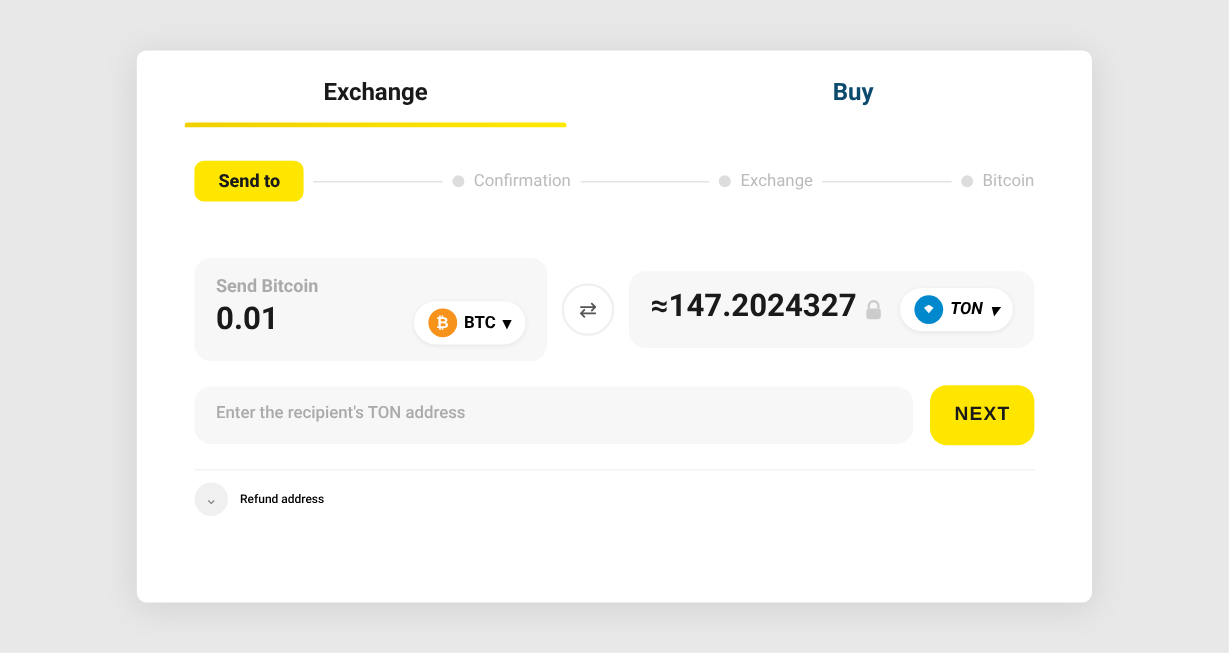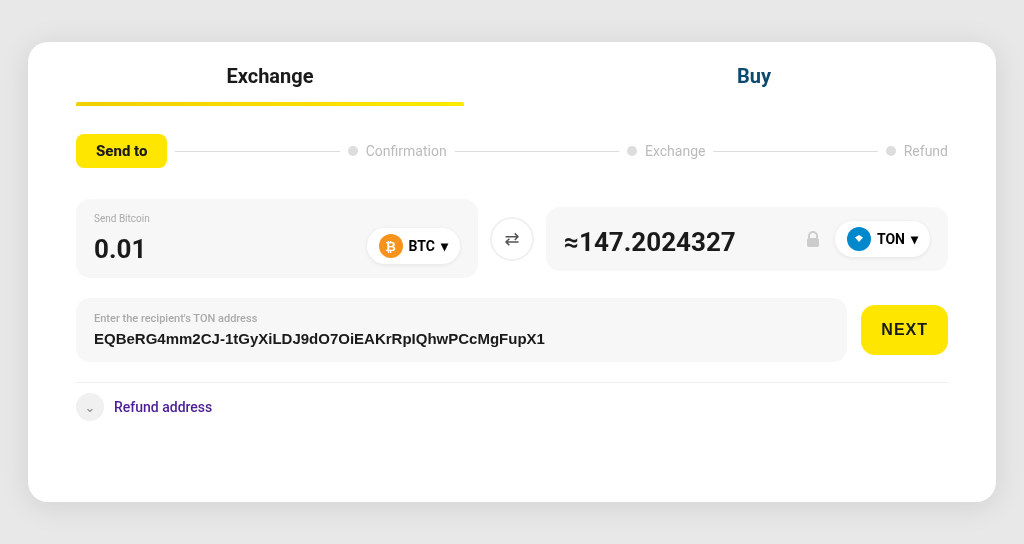--- a/index.html
+++ b/index.html
@@ -6,22 +6,22 @@
     body {
       background: #e8e8e8;
       display: flex;
       align-items: center;
       justify-content: center;
       min-height: 100vh;
       font-family: -apple-system, BlinkMacSystemFont, 'Segoe UI', Roboto, sans-serif;
     }
     .card {
       background: #fff;
-      border-radius: 20px;
-      width: 968px;
+      border-radius: 8px;
+      width: 796px;
       min-height: 460px;
       box-shadow: 0 4px 30px rgba(0,0,0,0.10);
       overflow: hidden;
     }
     .top-tabs {
       display: flex;
       border-bottom: none;
       position: relative;
     }
     .top-tab {
@@ -46,21 +46,21 @@
       height: 4px;
       background: linear-gradient(90deg, #f0d000, #ffe900);
       border-radius: 2px 2px 0 0;
     }
     .content {
       padding: 28px 48px 36px;
     }
     .steps-row {
       display: flex;
       align-items: center;
-      margin-bottom: 31px;
+      margin-bottom: 47px;
       gap: 0;
     }
     .step-badge {
       background: #FFE600;
       color: #1a1a1a;
       font-weight: 800;
       font-size: 15px;
       padding: 8px 20px;
       border-radius: 8px;
       white-space: nowrap;
@@ -94,29 +94,28 @@
     .input-box {
       background: #f7f7f7;
       border-radius: 14px;
       padding: 14px 18px;
       flex: 1;
       display: flex;
       flex-direction: column;
       gap: 4px;
     }
     .input-label {
-      font-size: 10px;
+      font-size: 15px;
       color: #aaa;
-      font-weight: 400;
+      font-weight: 700;
     }
     .input-row {
       display: flex;
-      align-items: flex-end;
+      align-items: flex-start;
       justify-content: space-between;
-      gap: 24px;
     }
     .input-value {
       font-size: 26px;
       font-weight: 700;
       color: #1a1a1a;
     }
     .currency-badge {
       display: flex;
       align-items: center;
       gap: 6px;
@@ -182,21 +181,21 @@
       gap: 14px;
       margin-bottom: 20px;
     }
     .address-box {
       flex: 1;
       background: #f7f7f7;
       border-radius: 14px;
       padding: 14px 18px;
     }
     .address-label {
-      font-size: 11px;
+      font-size: 14px;
       color: #aaa;
       font-weight: 500;
       margin-bottom: 4px;
     }
     .address-input {
       font-size: 15px;
       font-weight: 600;
       color: #1a1a1a;
       background: transparent;
       border: none;
@@ -228,22 +227,22 @@
       height: 28px;
       background: #f0f0f0;
       border-radius: 50%;
       display: flex;
       align-items: center;
       justify-content: center;
       font-size: 13px;
       color: #888;
     }
     .refund-label {
-      font-size: 14px;
-      color: #4c1d95;
+      font-size: 10px;
+      color: #000000;
       font-weight: 500;
     }
   </style>
 </head>
 <body>
 
 <div class="card">
 
   <div class="top-tabs">
     <div class="top-tab active">
@@ -266,21 +265,21 @@
         <span>Confirmation</span>
       </div>
       <div class="step-line"></div>
       <div class="step-dot-group">
         <span class="step-dot"></span>
         <span>Exchange</span>
       </div>
       <div class="step-line"></div>
       <div class="step-dot-group">
         <span class="step-dot"></span>
-        <span>Refund</span>
+        <span>Bitcoin</span>
       </div>
     </div>
 
     <div class="exchange-row">
 
       <div class="input-box">
         <span class="input-label">Send Bitcoin</span>
         <div class="input-row">
           <span class="input-value">0.01</span>
           <div class="currency-badge">
@@ -291,21 +290,21 @@
         </div>
       </div>
 
       <div class="swap-btn">
         <span>⇄</span>
       </div>
 
       <div class="input-box">
         <div class="input-row">
           <span class="input-value">≈147.2024327</span>
-          <div style="display:flex;align-items:center;gap:8px;">
+          <div style="display:flex;align-items:center;gap:8px;font-style:italic;">
             <div class="lock-icon">
               <svg width="16" height="18" viewBox="0 0 16 18" fill="none">
                 <rect x="2" y="8" width="12" height="9" rx="2" fill="#ccc"></rect>
                 <path d="M4 8V6a4 4 0 0 1 8 0v2" stroke="#ccc" stroke-width="2" fill="none"></path>
               </svg>
             </div>
             <div class="currency-badge">
               <div class="ton-icon">
                 <svg width="14" height="14" viewBox="0 0 14 14" fill="none">
                   <polygon points="7,1 13,5 13,9 7,13 1,9 1,5" fill="#0088cc"></polygon>
@@ -316,21 +315,20 @@
               <span>▾</span>
             </div>
           </div>
         </div>
       </div>
     </div>
 
     <div class="address-row">
       <div class="address-box">
         <div class="address-label">Enter the recipient's TON address</div>
-        <input class="address-input" type="text" value="EQBeRG4mm2CJ-1tGyXiLDJ9dO7OiEAKrRpIQhwPCcMgFupX1" style="">
       </div>
       <button class="next-btn">
         <span>NEXT</span>
       </button>
     </div>
 
     <div class="refund-row">
       <div class="chevron-icon">
         <span>⌄</span>
       </div>

